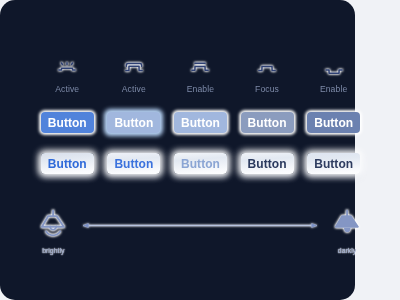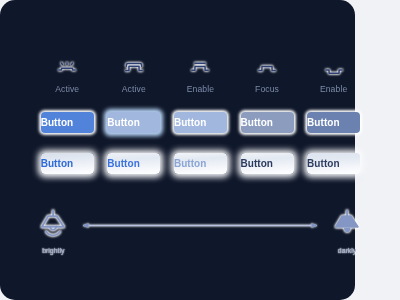--- a/index.html
+++ b/index.html
@@ -9,22 +9,22 @@
   .stage{position:relative;width:355px;height:300px;background:#0f172a;border-radius:15px;}
 
   .col{position:absolute;top:0;width:53px;}
   .iconwrap{position:absolute;top:58px;left:0;width:53px;height:18px;
             display:flex;align-items:flex-start;justify-content:center;
             filter:drop-shadow(0 0 1.3px #fff) drop-shadow(0 0 1.3px #fff);}
   .statelabel{position:absolute;top:83.5px;left:0;width:53px;text-align:center;
               font-size:8.6px;color:#7d8aa8;letter-spacing:.1px;}
 
   .btn{position:absolute;width:53.2px;height:21px;border-radius:4px;
-       display:flex;align-items:center;
-       font-size:10px;font-weight:700;letter-spacing:0.05px;
+       display:flex;align-items:center;justify-content:center;
+       font-size:12px;font-weight:700;letter-spacing:0.05px;
        box-sizing:border-box;}
   .row1 .btn{top:112.2px;}
   .row2 .btn{top:153.4px;}
 
   
   .scale-icon{position:absolute;filter:drop-shadow(0 0 1.3px #fff) drop-shadow(0 0 1.1px #fff);}
   .scale-label{position:absolute;font-size:6.9px;text-shadow:0 0 1.4px #fff,0 0 1.4px #fff;color:#8d9cc2;text-align:center;width:60px;}
   .axis{position:absolute;}
 </style>
 </head>

